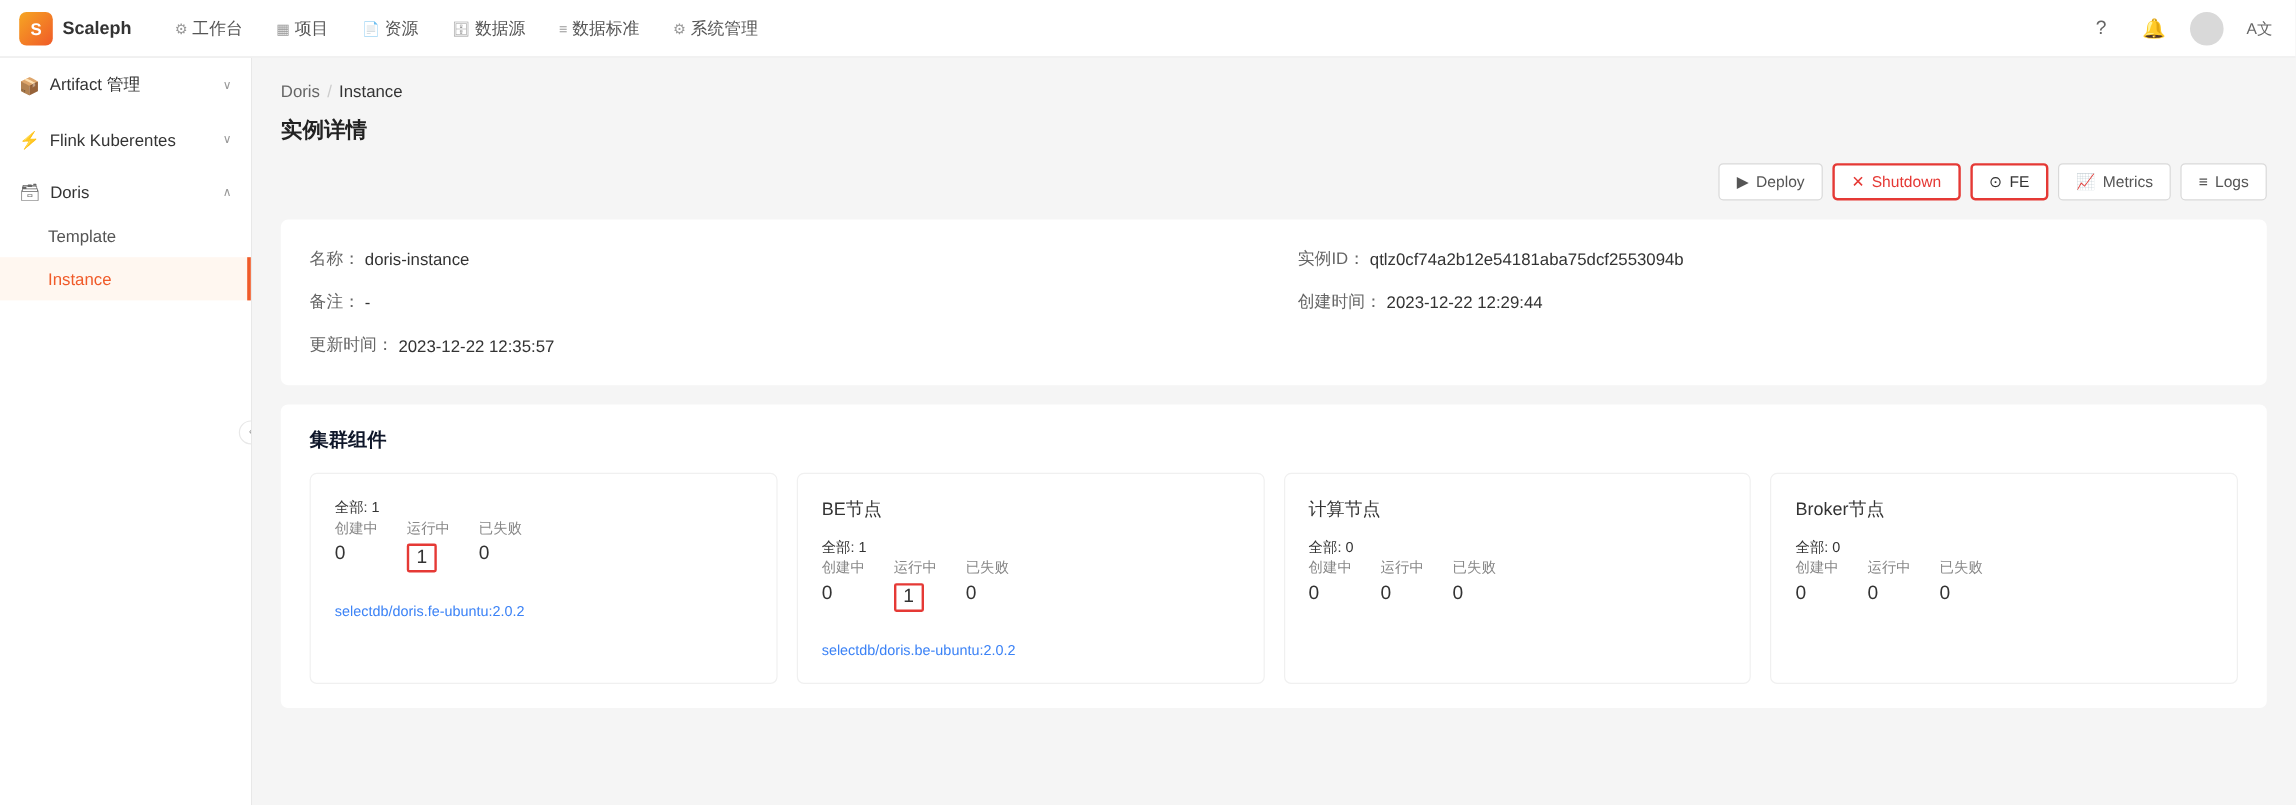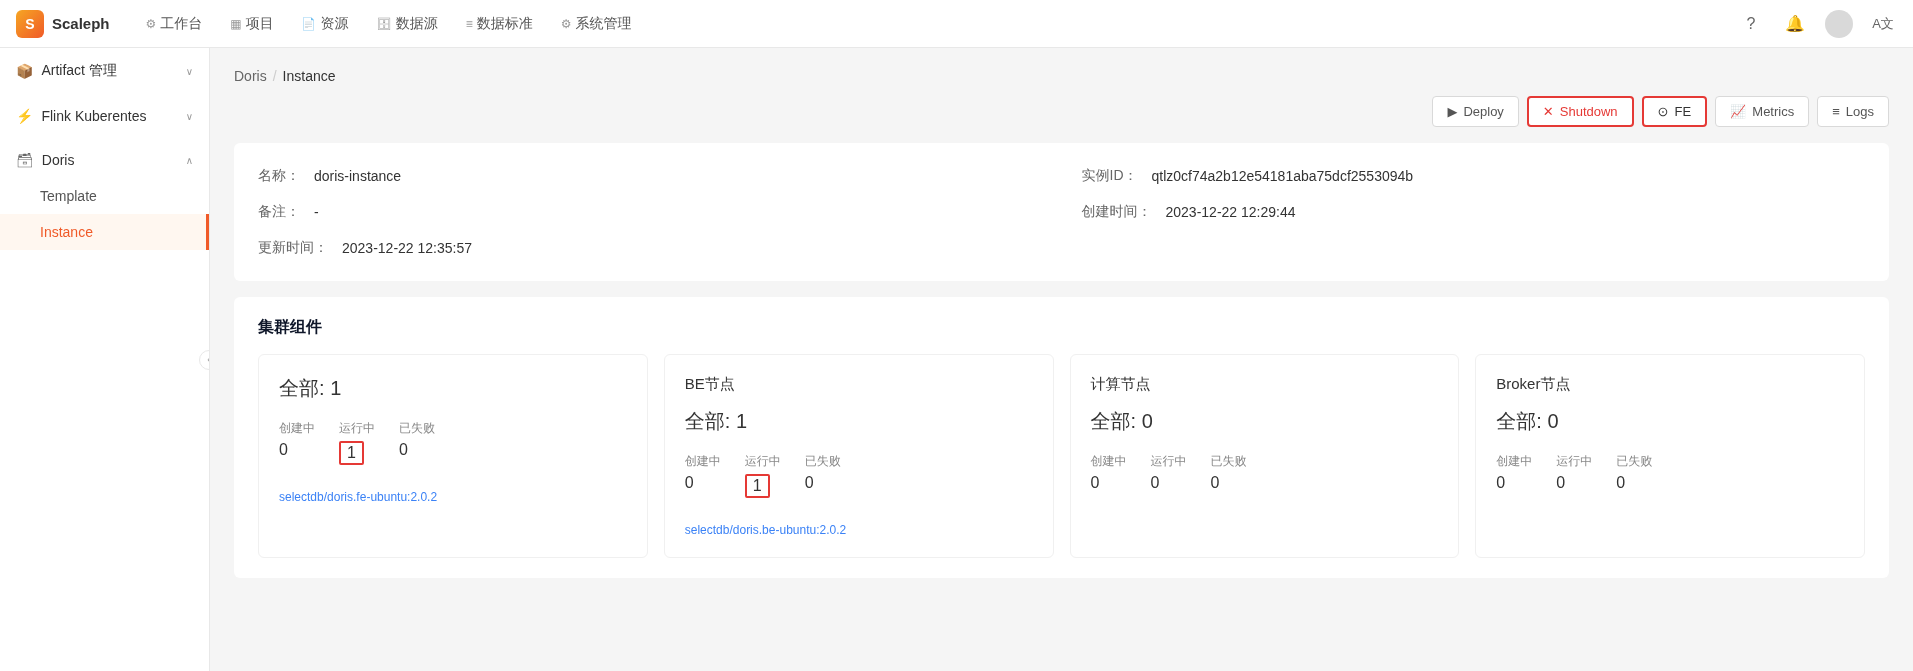--- a/index.html
+++ b/index.html
@@ -217,21 +217,21 @@
 
     
     .info-grid {
       display: grid;
       grid-template-columns: 1fr 1fr;
       gap: 10px 40px;
     }
     .info-row {
       display: flex;
       align-items: center;
-      gap: 14px;
+      gap: 4px;
       font-size: 14px;
       color: #333;
       padding: 4px 0;
     }
     .info-label { color: #666; white-space: nowrap; }
     .info-value { color: #333; }
 
     
     .cluster-title {
       font-size: 16px;
@@ -252,23 +252,23 @@
       padding: 20px;
       border: 1px solid #f0f0f0;
     }
     .node-card-title {
       font-size: 15px;
       font-weight: 500;
       color: #333;
       margin-bottom: 14px;
     }
     .node-total {
-      font-size: 20px;
-      color: #333;
-      margin-bottom: 18px;
+      font-size: 12px;
+      color: #333;
+      margin-bottom: 0;
     }
     .node-stats {
       display: flex;
       gap: 24px;
       margin-bottom: 12px;
     }
     .node-stat {
       display: flex;
       flex-direction: column;
       align-items: flex-start;
@@ -386,20 +386,21 @@
   </div>
 
   <div class="content">
 
     <div class="breadcrumb">
       <span>Doris</span>
       <span class="breadcrumb-sep">/</span>
       <span class="breadcrumb-current">Instance</span>
     </div>
 
+    <div class="page-title">实例详情</div>
 
     <div class="toolbar">
       <button class="btn btn-deploy">
         <span>▶</span>
         <span>Deploy</span>
       </button>
       <button class="btn btn-shutdown">
         <span>✕</span>
         <span>Shutdown</span>
       </button>

